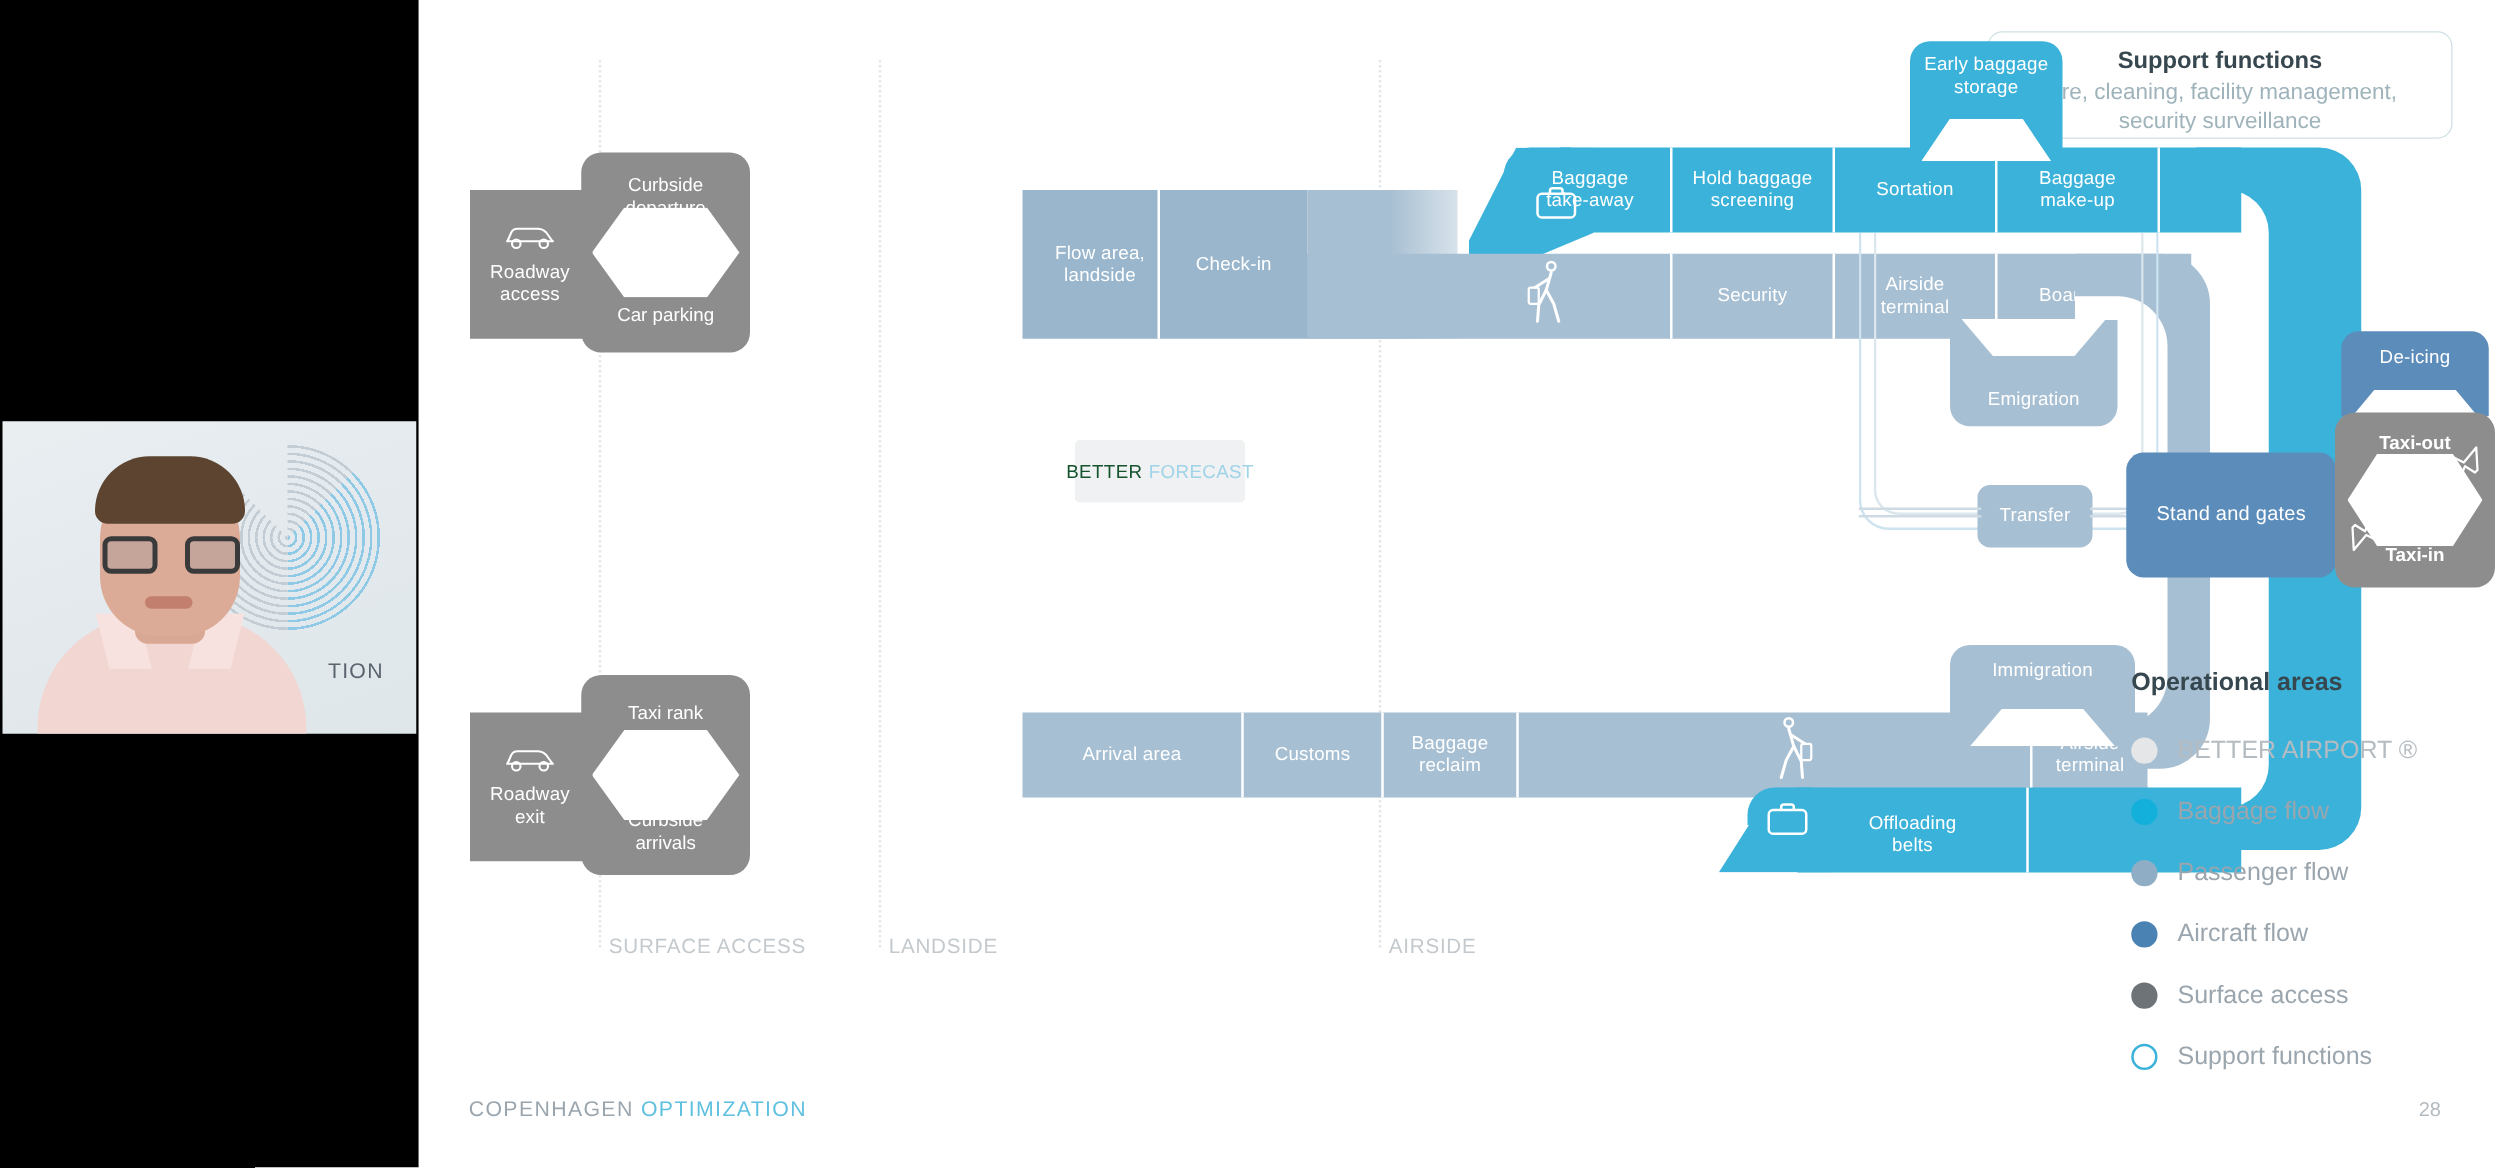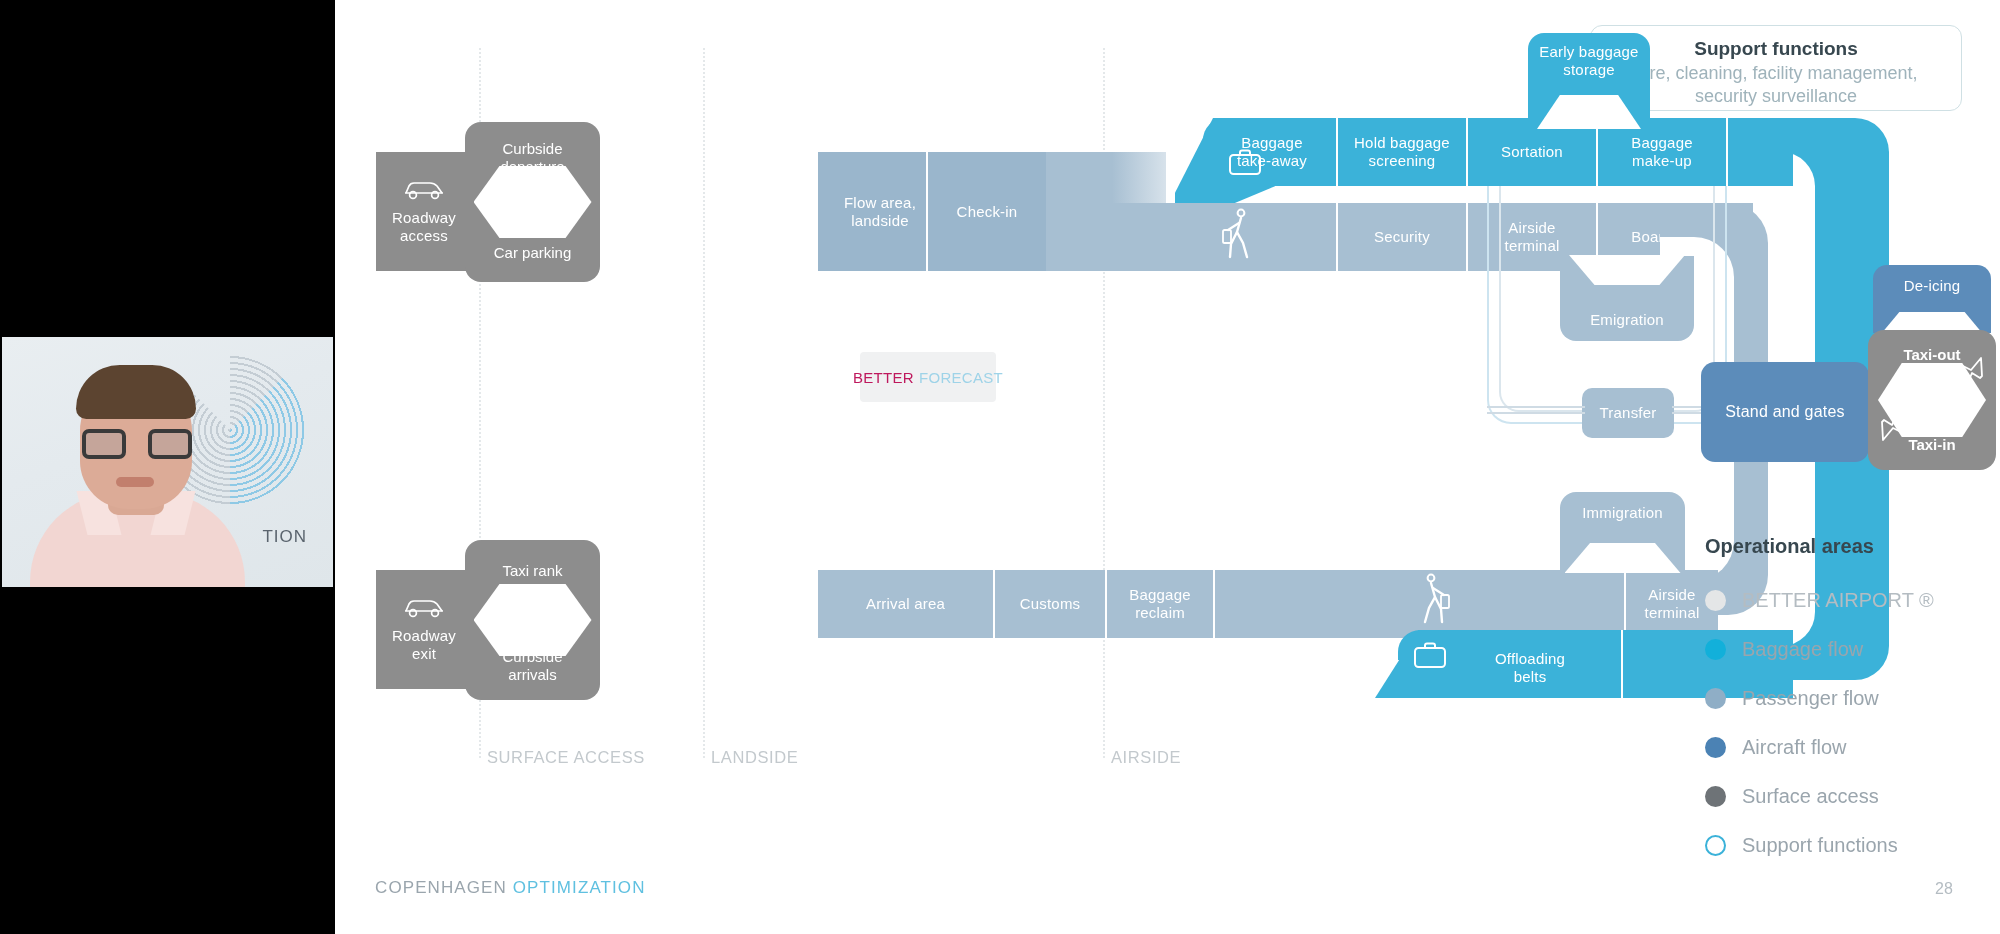--- a/index.html
+++ b/index.html
@@ -118,21 +118,21 @@
     background: #fff; text-align: center; padding: 12px 18px;
   }
   .support-title { font-size: 19px; font-weight: bold; color: #37474f; margin-bottom: 2px;}
   .support-sub { font-size: 18px; color: #9fb3bb; line-height: 1.3; }
 
   .forecast-chip {
     position: absolute; background: #f0f1f2; border-radius: 4px;
     display:flex; align-items:center; justify-content:center; gap:5px;
     font-size: 15px; letter-spacing: .3px;
   }
-  .fc-a { color: #be185d; }
+  .fc-a { color: #14532d; }
   .fc-b { color: #9ed3e8; }
 
   
   .legend { position: absolute; }
   .legend-title { font-size: 20px; font-weight: bold; color: #37474f; margin-bottom: 18px;}
   .legend-row { display: flex; align-items: center; height: 49px; }
   .legend-dot { width: 21px; height: 21px; border-radius: 50%; margin-right: 16px; flex: none;}
   .legend-dot.hollow { background: transparent; border: 2.5px solid #3bb2d9; }
   .legend-label { font-size: 20px; color: #9aa5ad; }
   .legend-label.muted { color: #b4bcc2; }
@@ -328,21 +328,21 @@
     </div>
     <div class="node" style="left:1291px; top:570px; width:92px; height:68px;">
       <div><span>Airside</span><br>
       <span>terminal</span></div>
     </div>
     <div class="pipe" style="left:658px; top:570px; width:2px; height:68px; background:#fff;"></div>
     <div class="pipe" style="left:770px; top:570px; width:2px; height:68px; background:#fff;"></div>
     <div class="pipe" style="left:878px; top:570px; width:2px; height:68px; background:#fff;"></div>
     <div class="pipe" style="left:1289px; top:570px; width:2px; height:68px; background:#fff;"></div>
 
-    <div class="node c-pax" style="left:1225px; top:492px; width:125px; height:80px; border-radius:16px 16px 0 0;">
+    <div class="node c-pax" style="left:1225px; top:516px; width:148px; height:80px; border-radius:16px 16px 0 0;">
       <div style="position:absolute; left:0; right:0; top:12px;">
         <span>Immigration</span>
       </div>
       <div class="hexmask" style="left:50%; bottom:-1px; top:auto; transform:translateX(-50%);
                   width:116px; height:30px; clip-path: polygon(22% 0, 78% 0, 100% 100%, 0 100%); background:#fff;"></div>
     </div>
 
     <svg class="icon-svg" style="left:1080px; top:572px;" width="36" height="56" viewBox="0 0 36 56">
       <circle cx="16" cy="6" r="3.4" fill="none" stroke="#fff" stroke-width="2"></circle>
       <path d="M16 11 L20 25 L14 36 L10 50" fill="none" stroke="#fff" stroke-width="2.4" stroke-linecap="round"></path>

